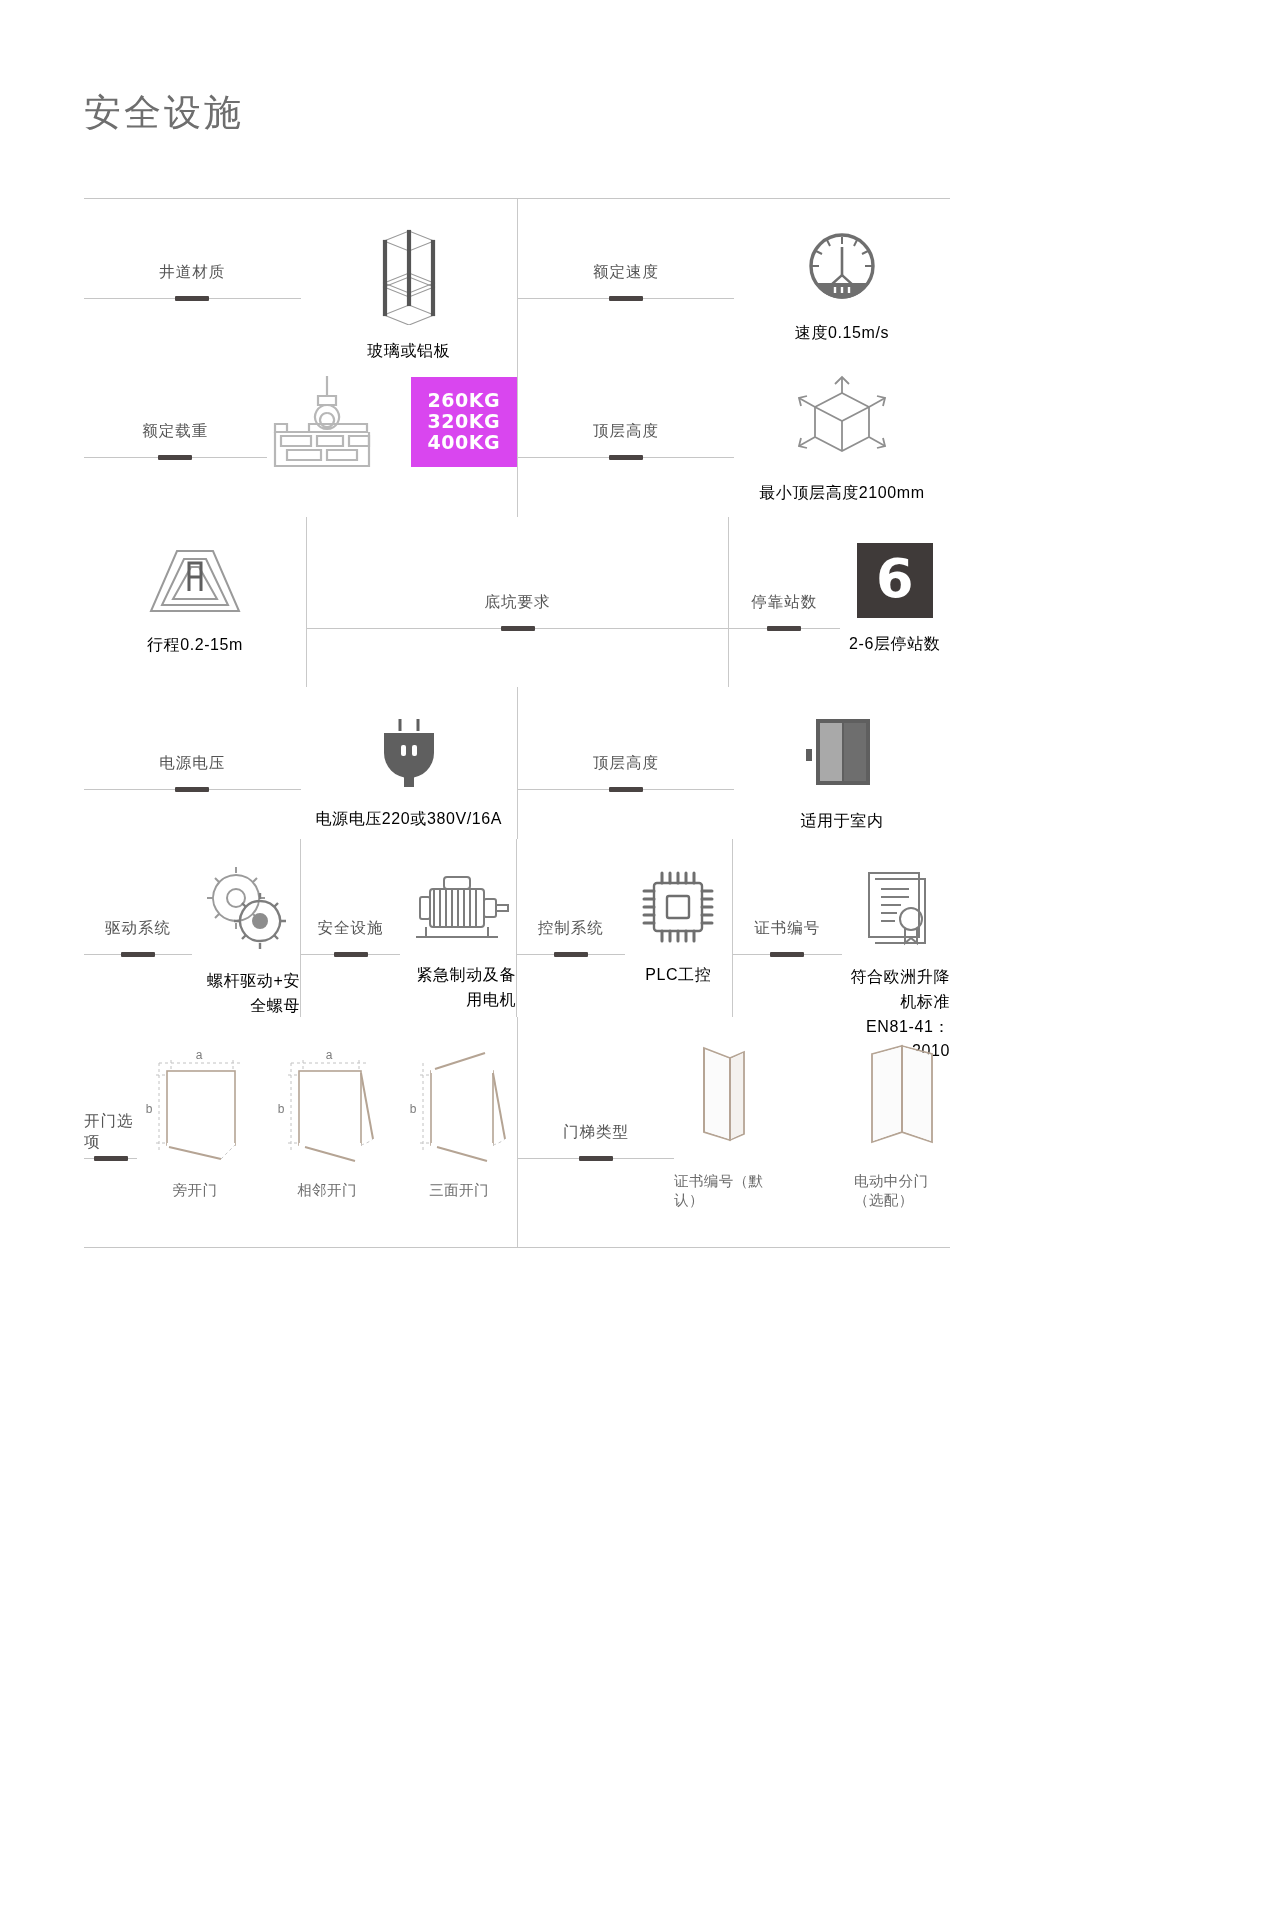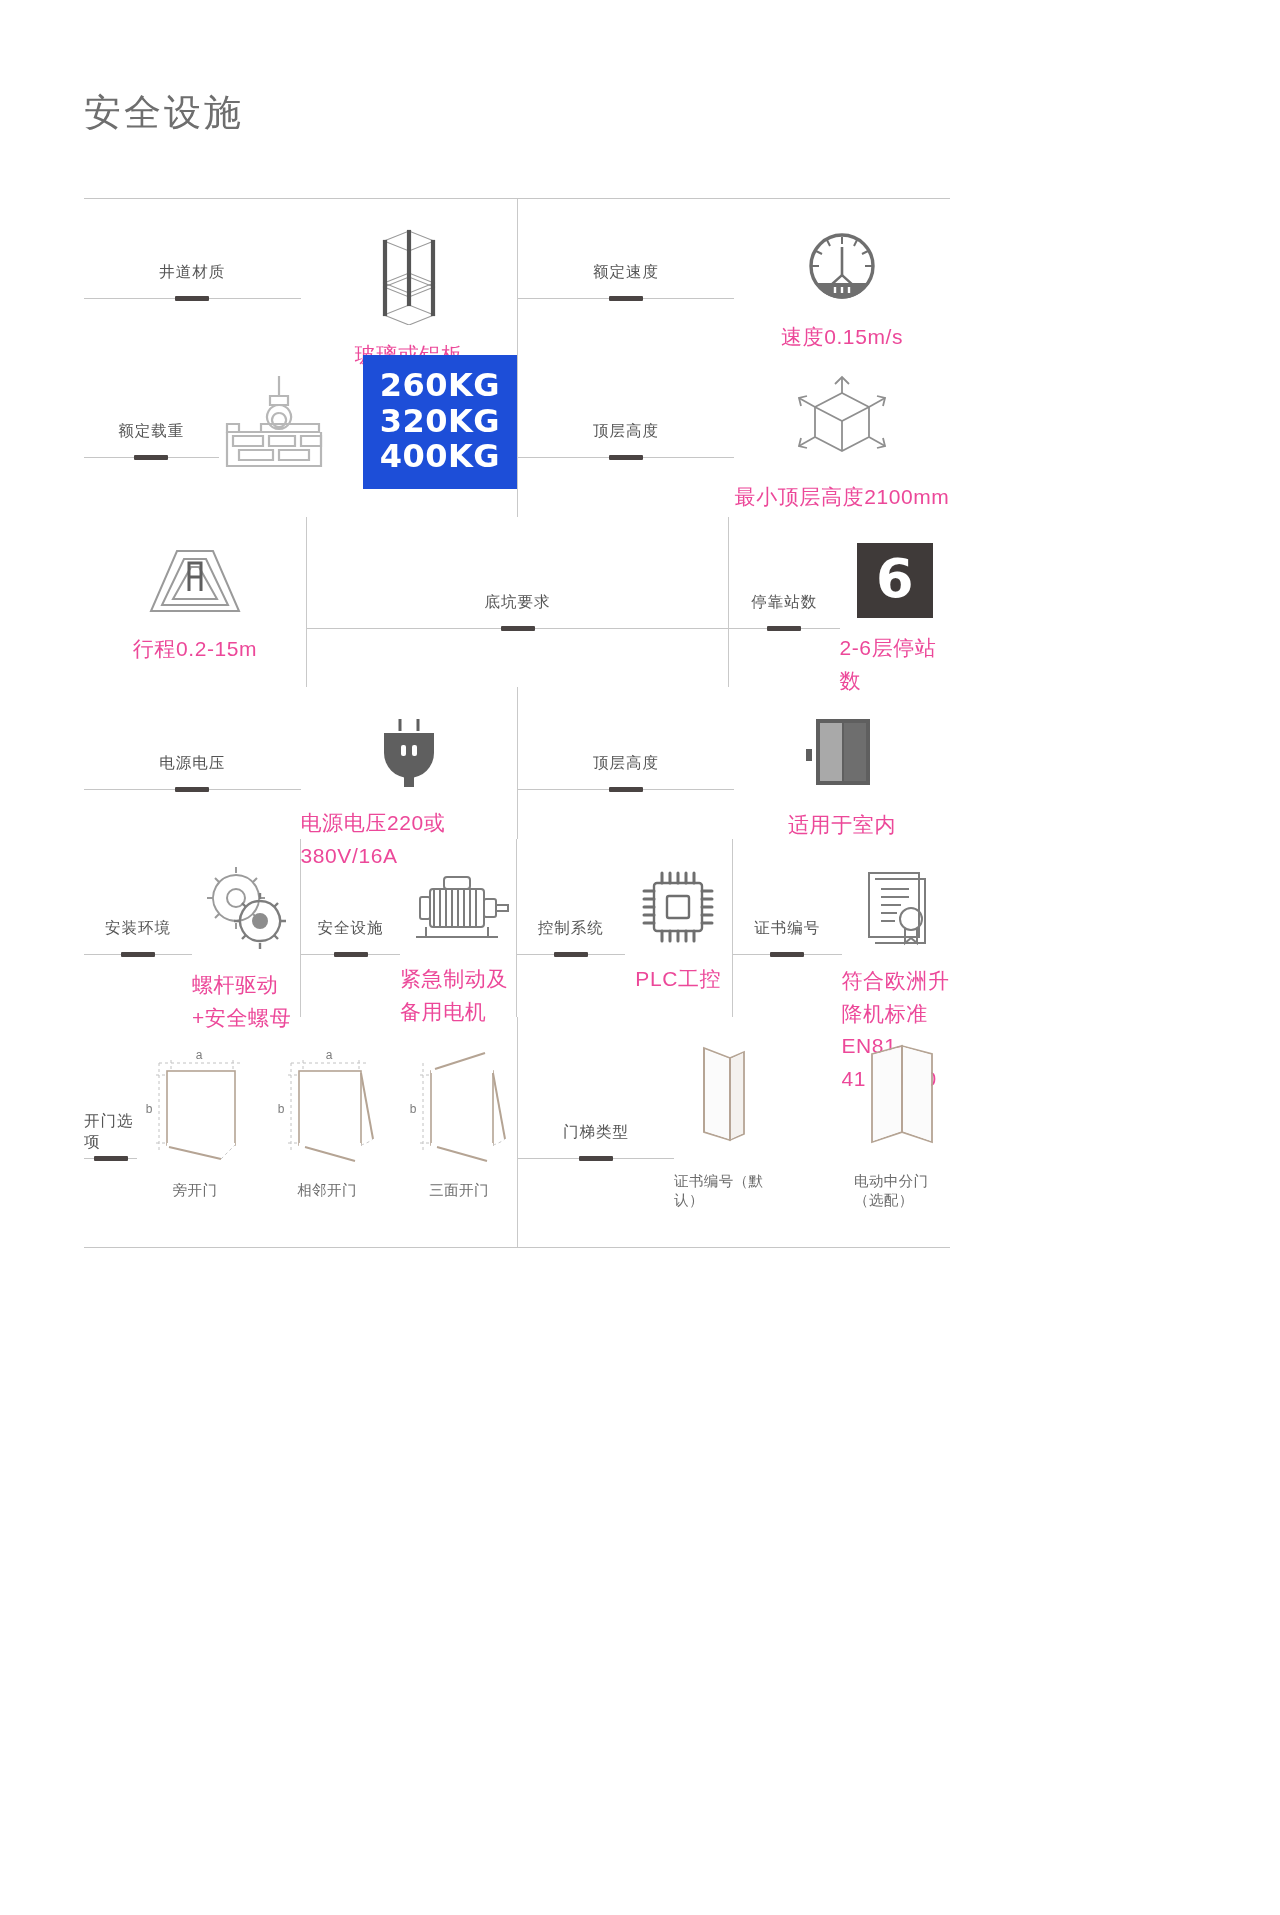--- a/index.html
+++ b/index.html
@@ -50,29 +50,29 @@
   }
   .topline{height:1px;background:#c6c6c6;width:100%;}
 
   
   .cbody{
     width:100%;box-sizing:border-box;
     display:flex;flex-direction:column;align-items:center;justify-content:flex-start;
     padding-top:26px;padding-bottom:18px;
   }
   .cap{
-    font-size:21px;color:#ec4899;text-align:left;line-height:1.55;
+    font-size:16px;color:#000000;text-align:right;line-height:1.55;
     letter-spacing:.6px;margin-top:14px;
   }
   .iconwrap{display:flex;align-items:center;justify-content:center;}
 
   
   .kgbadge{
-    background:#1d4ed8;color:#ffffff;
-    font-size:32px;font-weight:bold;line-height:1.12;
+    background:#d946ef;color:#ffffff;
+    font-size:19px;font-weight:bold;line-height:1.12;
     letter-spacing:.5px;
     padding:13px 17px 14px 17px;
     text-align:center;font-family:"DejaVu Sans",sans-serif;
   }
   .numbadge{
     background:#3f3a39;color:#ffffff;
     font-size:54px;font-weight:bold;line-height:1;
     padding:9px 19px 12px 19px;font-family:"DejaVu Sans",sans-serif;
   }
 
@@ -303,21 +303,21 @@
             </svg>
           </div>
           <div class="cap">适用于室内</div>
         </div>
       </div>
     </div>
 
     <div class="row">
       <div class="cell" style="width:216px;">
         <div class="chead">
-          <span>安装环境</span>
+          <span>驱动系统</span>
           <div class="rule"></div>
           <div class="tick"></div>
         </div>
         <div class="cbody" style="height:178px;">
           <div class="iconwrap">
             <svg width="96" height="90" viewBox="0 0 96 90">
               <g fill="none" stroke="#9a9a9a" stroke-width="2">
                 <path d="M38 10 a23 23 0 1 0 .1 0 Z"></path>
                 <circle cx="38" cy="33" r="9"></circle>
                 <g stroke-width="2">

